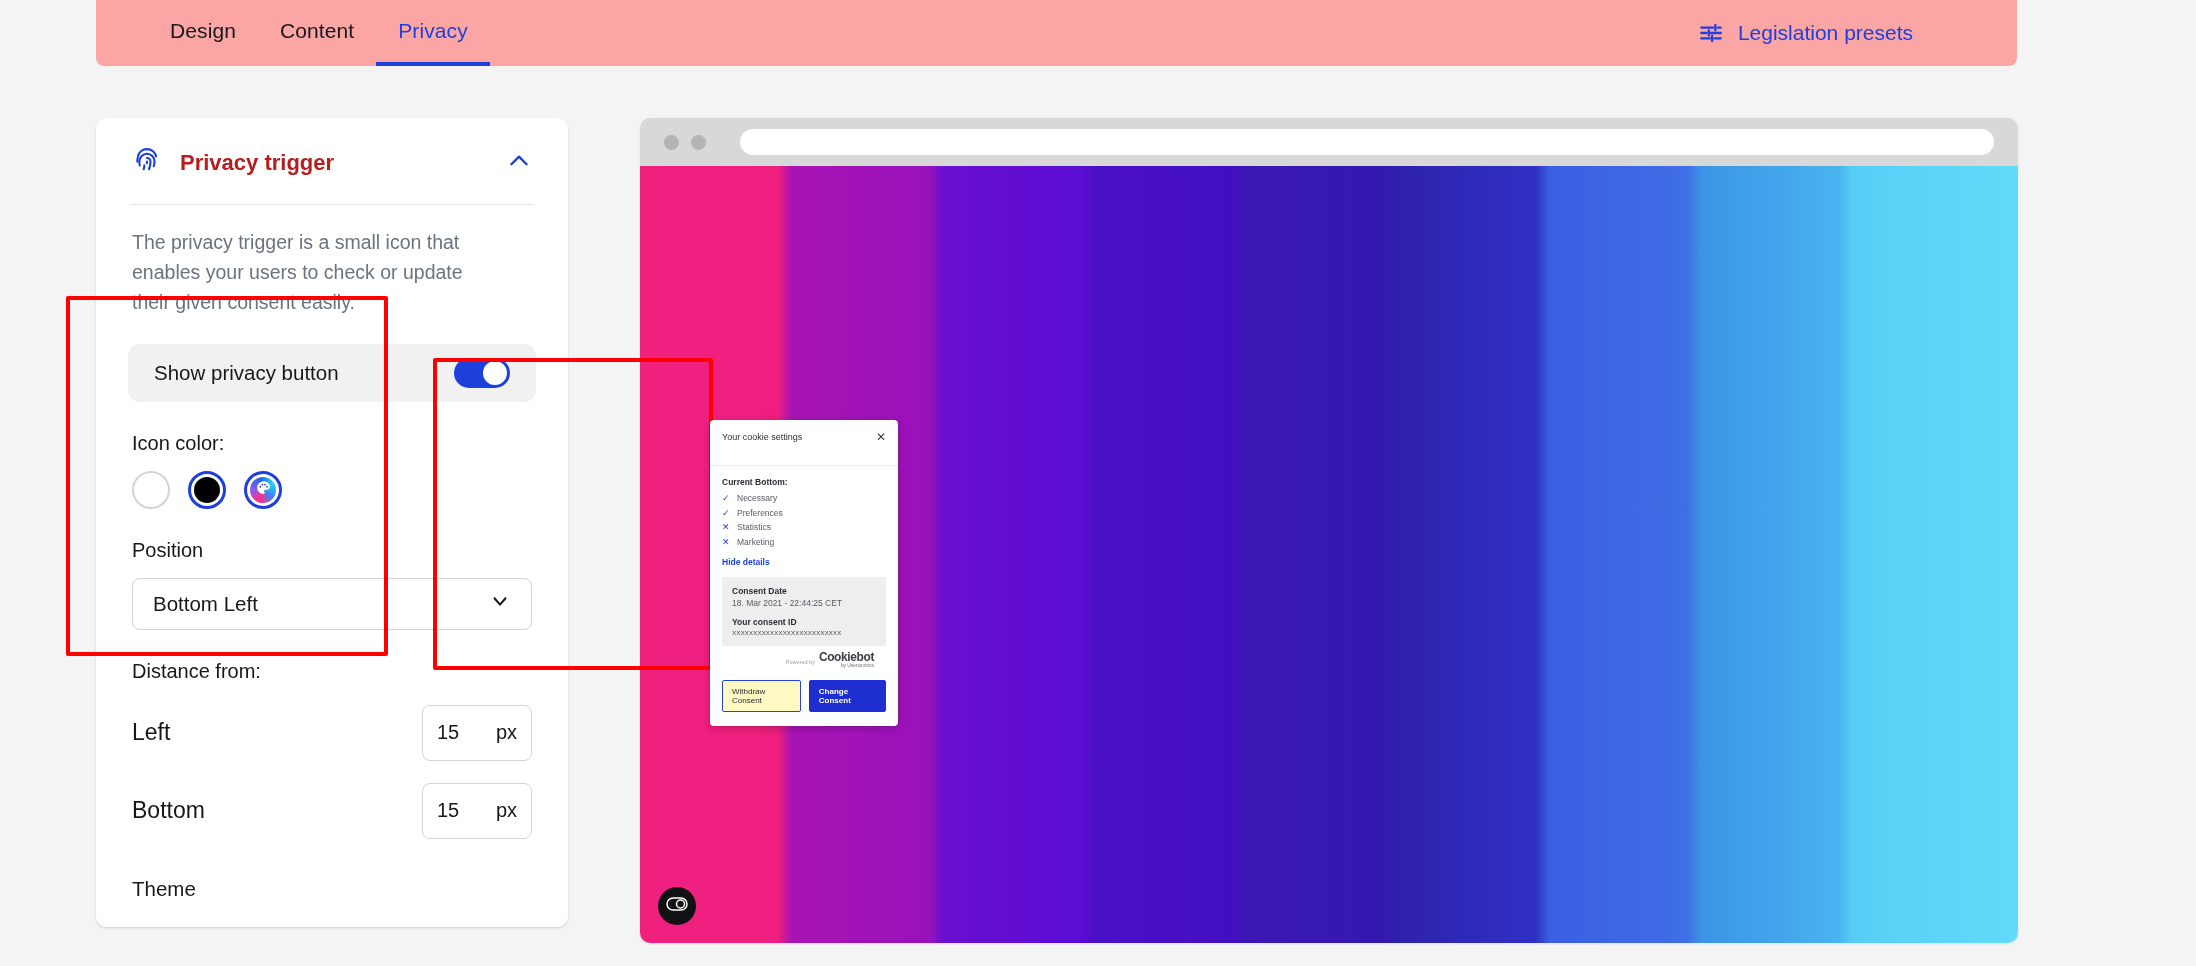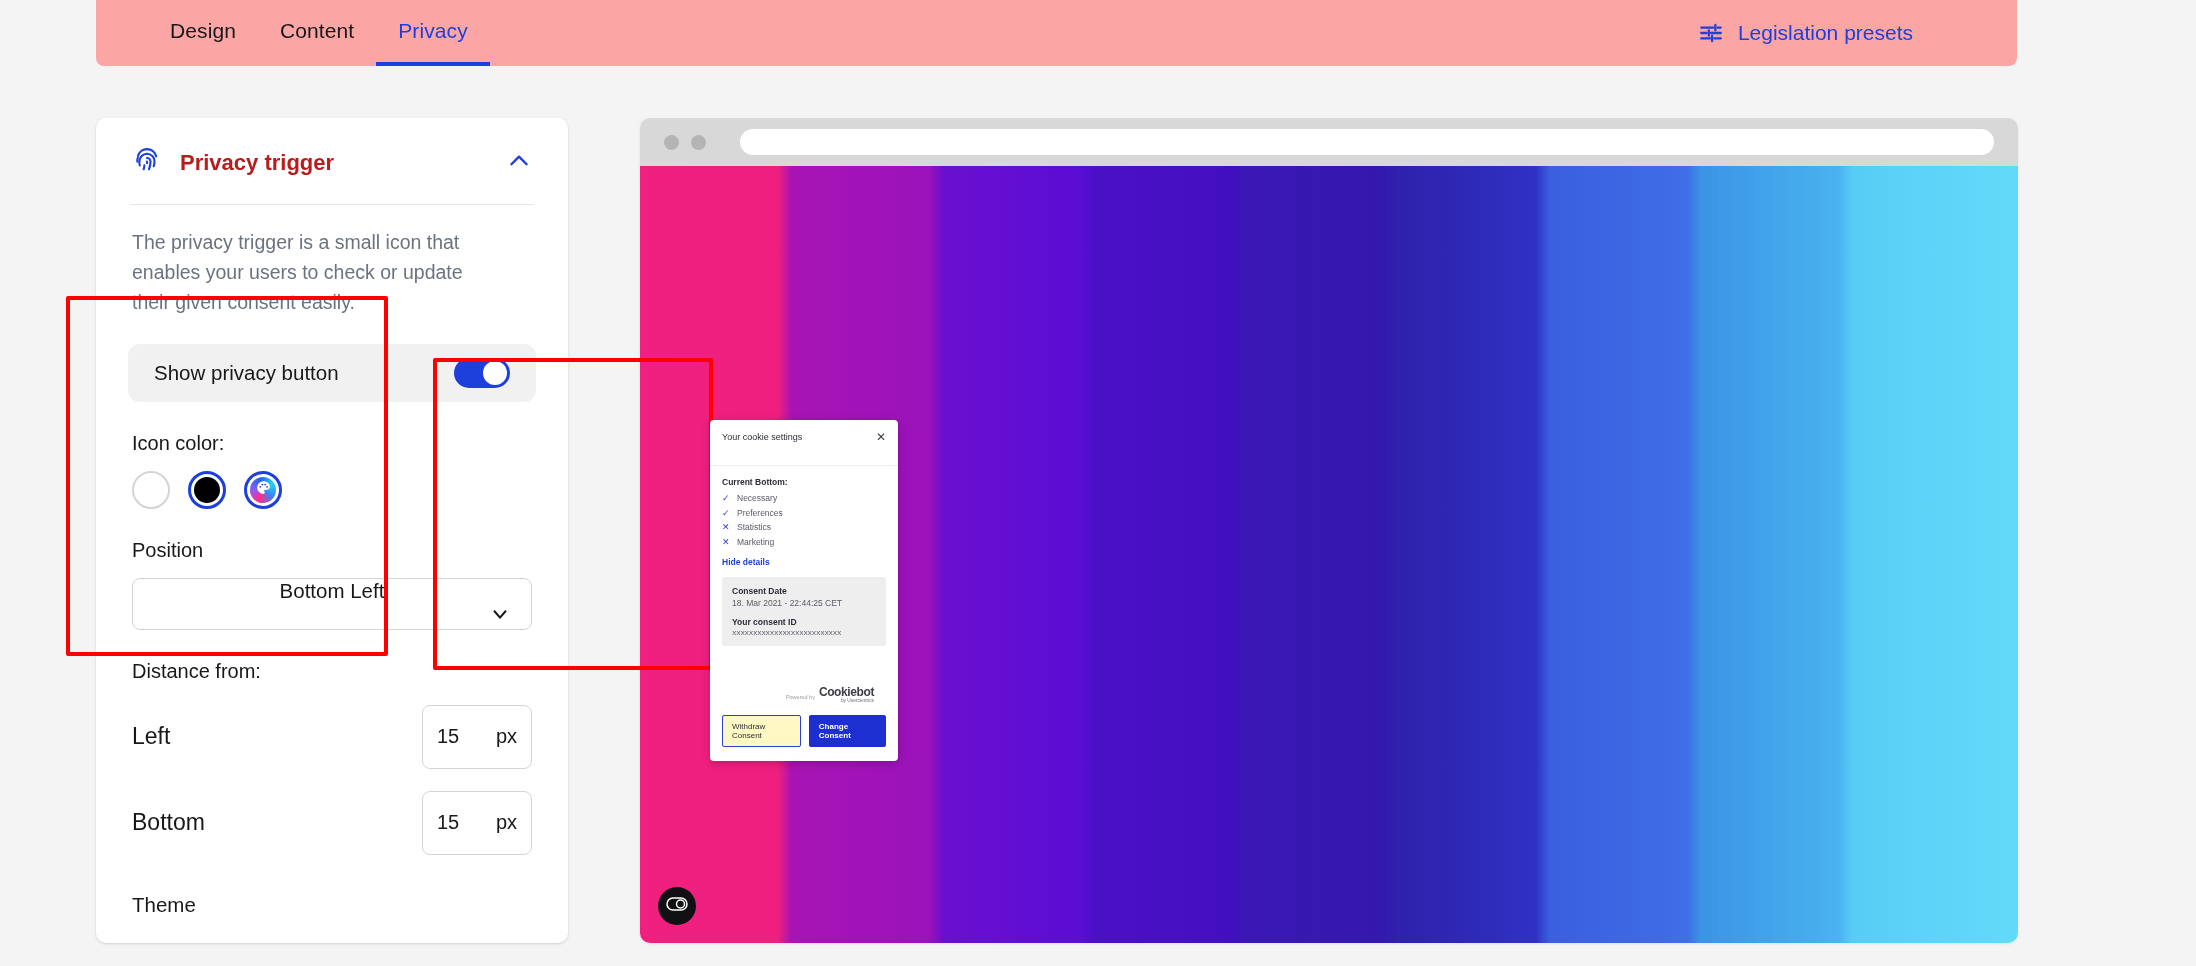--- a/index.html
+++ b/index.html
@@ -90,30 +90,30 @@
   .swatch.ring .inner { width: 100%; height: 100%; border-radius: 50%; }
   .swatch.black .inner { background: #000; }
   .swatch.palette .inner {
     background: conic-gradient(from 200deg, #ff2d84, #8b5cf6, #2563eb, #22d3ee, #3b82f6, #ff2d84);
     display: flex; align-items: center; justify-content: center;
   }
 
   .select {
     margin-top: 16px; height: 52px; border: 1.5px solid #d4d4d8;
     border-radius: 8px; display: flex; align-items: center;
-    padding: 0 20px; font-size: 20.5px; color: #18181b; cursor: pointer; flex-direction: column;
+    padding: 0 20px; font-size: 20.5px; color: #18181b; cursor: pointer;
   }
   .select .cv { margin-left: auto; }
 
   .dist-row {
     display: flex; align-items: center; margin-top: 22px;
   }
   .dist-row .lab { font-size: 23px; color: #18181b; }
   .numbox {
-    margin-left: auto; width: 110px; height: 64px;
+    margin-left: auto; width: 110px; height: 56px;
     border: 1.5px solid #d4d4d8; border-radius: 8px;
     display: flex; align-items: center; padding: 0 14px;
     font-size: 20px; color: #18181b;
   }
   .numbox .unit { margin-left: auto; color: #18181b; }
   .theme-label { font-size: 20.5px; color: #18181b; padding: 38px 36px 0 36px; }
 
   
   .browser {
     position: absolute; left: 640px; top: 118px; width: 1378px; height: 825px;
@@ -158,21 +158,21 @@
   .cd-state { font-weight: bold; font-size: 8.5px; color: #2c2c35; margin-bottom: 6px; }
   .cd-item { display: flex; align-items: center; gap: 7px; margin-bottom: 4.5px; font-size: 8.5px; color: #5a5a66; }
   .mark { color: #2b3fd9; width: 8px; display: inline-block; font-size: 9px; }
   .cd-hide { color: #1d3fdb; font-weight: bold; font-size: 8.5px; margin: 10px 0 10px 0; cursor: pointer; }
   .cd-info { background: #eeeeef; border-radius: 2px; padding: 9px 10px; }
   .cd-k { font-weight: bold; font-size: 8.5px; color: #2c2c35; }
   .cd-v { font-size: 8.5px; color: #5a5a66; margin-top: 2px; }
   .cd-v.mono { font-family: "Liberation Mono", monospace; letter-spacing: -0.3px; font-size: 7.5px; }
   .cd-powered {
     display: flex; align-items: flex-end; justify-content: flex-end;
-    gap: 4px; padding: 6px 12px 0 12px; margin-top: 35px;
+    gap: 4px; padding: 6px 12px 0 12px;
   }
   .pw-txt { font-size: 5.5px; color: #9a9aa3; margin-bottom: 3px; }
   .pw-brand { font-size: 12px; font-weight: bold; color: #3d3d46; letter-spacing: -.4px; line-height: .95; }
   .pw-sub { font-size: 4.8px; color: #6d6d78; text-align: right; }
   .cd-actions {
     display: flex; gap: 8px; padding: 12px 12px 14px 12px;
   }
   .btn { font-size: 8px; padding: 6px 9px; border-radius: 2px; cursor: pointer; }
   .btn.outline { border: 1px solid #2b3fd9; color: #2c2c35; background: #fef9c3; }
   .btn.solid { background: #1d2fd0; color: #fff; font-weight: bold; border: 1px solid #1d2fd0; }

